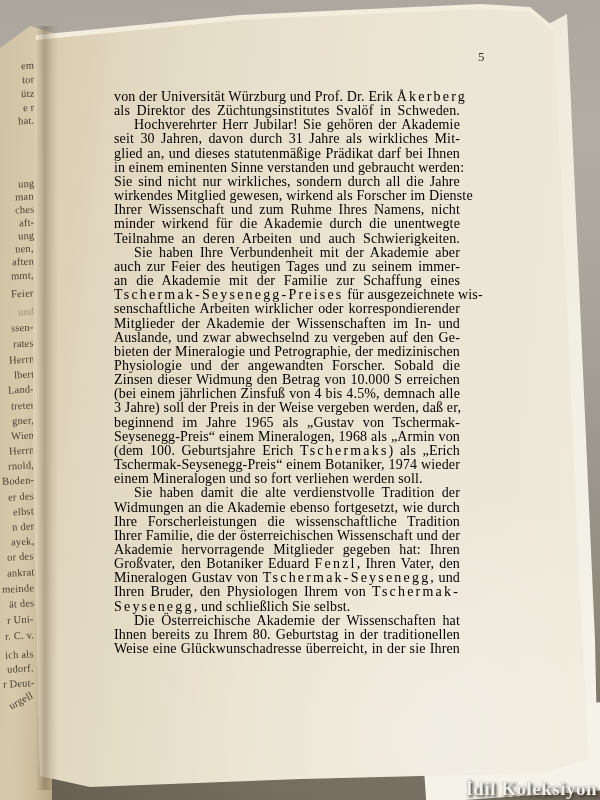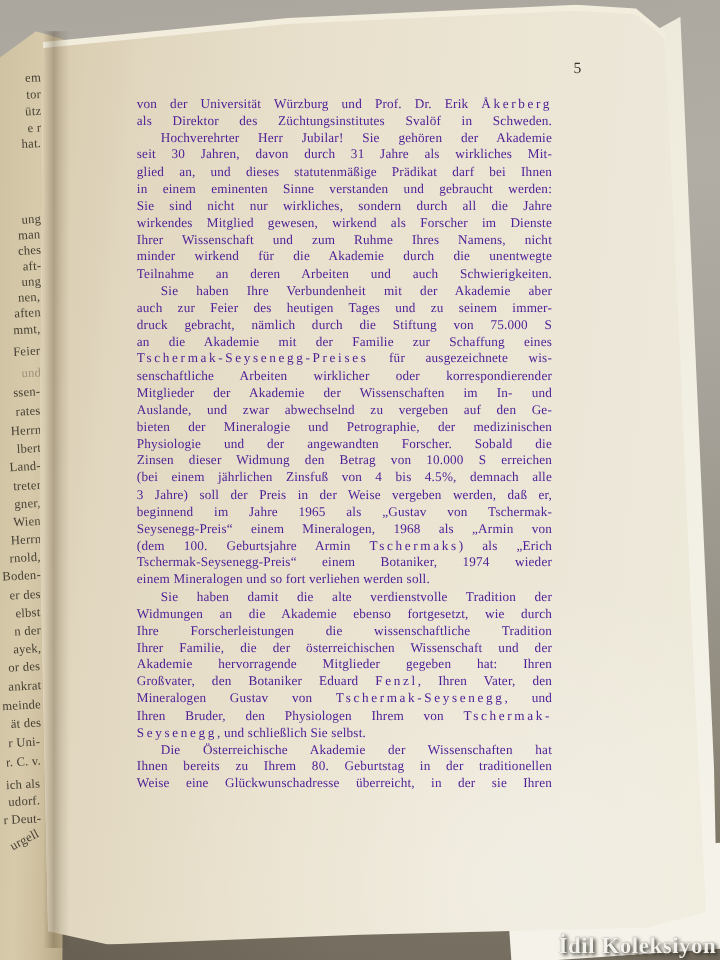--- a/index.html
+++ b/index.html
@@ -41,22 +41,22 @@
       radial-gradient(80% 55% at 72% 92%, rgba(255,255,255,0.30), rgba(255,255,255,0) 60%),
       linear-gradient(96deg,#c8ba9a 0%,#d8cbae 7%,#e2d8c1 20%,#e8e0cc 38%,#ebe4d2 58%,#ece7d8 78%,#efebdb 100%);
     clip-path:polygon(36px 40px,240px 20px,480px 9px,530px 12px,554px 32px,566px 280px,578px 560px,588px 760px,540px 773px,300px 779px,90px 787px,40px 776px,33px 430px);}
 
   
   .crease{position:absolute;left:36px;top:26px;width:22px;height:764px;pointer-events:none;
     background:linear-gradient(90deg,rgba(70,54,28,0) 0%,rgba(70,54,28,0.30) 40%,rgba(70,54,28,0.12) 68%,rgba(70,54,28,0) 100%);}
 
   .page-number{position:absolute;left:478px;top:49px;font-size:13px;color:#33312c;letter-spacing:0.5px;}
 
-  .text-block{position:absolute;left:114px;top:80px;width:346px;
-    font-size:11px;line-height:14.16px;color:#4c1d95;letter-spacing:0.15px;}
+  .text-block{position:absolute;left:114px;top:90px;width:346px;
+    font-size:14px;line-height:14.16px;color:#000000;letter-spacing:0.15px;}
   .line{text-align:justify;text-align-last:justify;white-space:nowrap;height:14.16px;overflow:visible;}
   .line.nospread{text-align-last:left;}
   .line.indent{padding-left:20px;}
   .sp{letter-spacing:2.2px;}
 
   .watermark{position:absolute;right:3px;bottom:0px;font-size:19px;font-weight:bold;
     color:#f3f1ec;letter-spacing:0.5px;
     text-shadow:2px 2px 3px rgba(48,45,38,0.9),0 0 1px rgba(70,66,58,0.7);}
 </style>
 </head>
@@ -121,34 +121,33 @@
       <div class="line"><span>seit 30 Jahren, davon durch 31 Jahre als wirkliches Mit-</span></div>
       <div class="line"><span>glied an, und dieses statutenmäßige Prädikat darf bei Ihnen</span></div>
       <div class="line"><span>in einem eminenten Sinne verstanden und gebraucht werden:</span></div>
       <div class="line"><span>Sie sind nicht nur wirkliches, sondern durch all die Jahre</span></div>
       <div class="line"><span>wirkendes Mitglied gewesen, wirkend als Forscher im Dienste</span></div>
       <div class="line"><span>Ihrer Wissenschaft und zum Ruhme Ihres Namens, nicht</span></div>
       <div class="line"><span>minder wirkend für die Akademie durch die unentwegte</span></div>
       <div class="line"><span>Teilnahme an deren Arbeiten und auch Schwierigkeiten.</span></div>
       <div class="line indent"><span>Sie haben Ihre Verbundenheit mit der Akademie aber</span></div>
       <div class="line"><span>auch zur Feier des heutigen Tages und zu seinem immer-</span></div>
-      <div class="line"><span>druck gebracht, nämlich durch die Stiftung von 75.000 S</span></div>
       <div class="line"><span>an die Akademie mit der Familie zur Schaffung eines</span></div>
       <div class="line"><span class="sp">Tschermak-Seysenegg-Preises</span><span> für ausgezeichnete wis-</span></div>
       <div class="line"><span>senschaftliche Arbeiten wirklicher oder korrespondierender</span></div>
       <div class="line"><span>Mitglieder der Akademie der Wissenschaften im In- und</span></div>
       <div class="line"><span>Auslande, und zwar abwechselnd zu vergeben auf den Ge-</span></div>
       <div class="line"><span>bieten der Mineralogie und Petrographie, der medizinischen</span></div>
       <div class="line"><span>Physiologie und der angewandten Forscher. Sobald die</span></div>
       <div class="line"><span>Zinsen dieser Widmung den Betrag von 10.000 S erreichen</span></div>
       <div class="line"><span>(bei einem jährlichen Zinsfuß von 4 bis 4.5%, demnach alle</span></div>
       <div class="line"><span>3 Jahre) soll der Preis in der Weise vergeben werden, daß er,</span></div>
       <div class="line"><span>beginnend im Jahre 1965 als „Gustav von Tschermak-</span></div>
       <div class="line"><span>Seysenegg-Preis“ einem Mineralogen, 1968 als „Armin von</span></div>
-      <div class="line"><span>(dem 100. Geburtsjahre Armin </span><span class="sp">Tschermaks</span><span>) als „Erich</span></div>
+      <div class="line"><span>(dem 100. Geburtsjahre Erich </span><span class="sp">Tschermaks</span><span>) als „Erich</span></div>
       <div class="line"><span>Tschermak-Seysenegg-Preis“ einem Botaniker, 1974 wieder</span></div>
       <div class="line nospread"><span>einem Mineralogen und so fort verliehen werden soll.</span></div>
       <div class="line indent"><span>Sie haben damit die alte verdienstvolle Tradition der</span></div>
       <div class="line"><span>Widmungen an die Akademie ebenso fortgesetzt, wie durch</span></div>
       <div class="line"><span>Ihre Forscherleistungen die wissenschaftliche Tradition</span></div>
       <div class="line"><span>Ihrer Familie, die der österreichischen Wissenschaft und der</span></div>
       <div class="line"><span>Akademie hervorragende Mitglieder gegeben hat: Ihren</span></div>
       <div class="line"><span>Großvater, den Botaniker Eduard </span><span class="sp">Fenzl</span><span>, Ihren Vater, den</span></div>
       <div class="line"><span>Mineralogen Gustav von </span><span class="sp">Tschermak-Seysenegg</span><span>, und</span></div>
       <div class="line"><span>Ihren Bruder, den Physiologen Ihrem von </span><span class="sp">Tschermak-</span></div>

